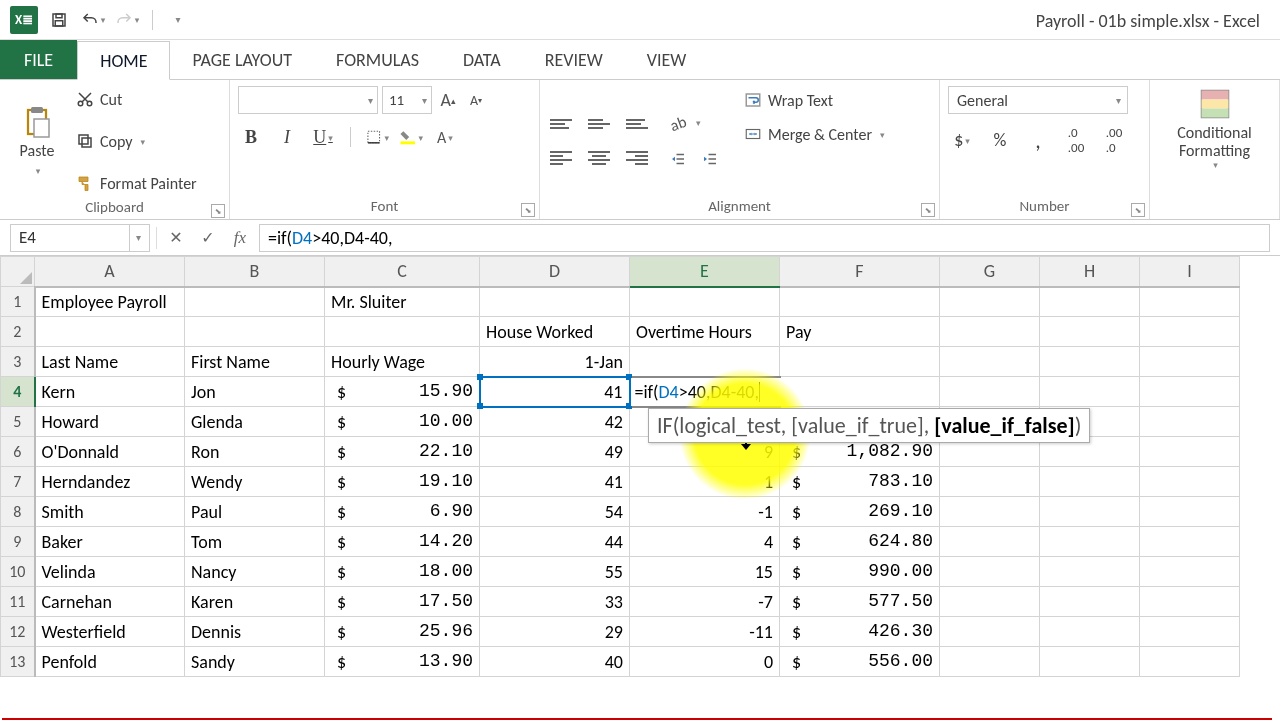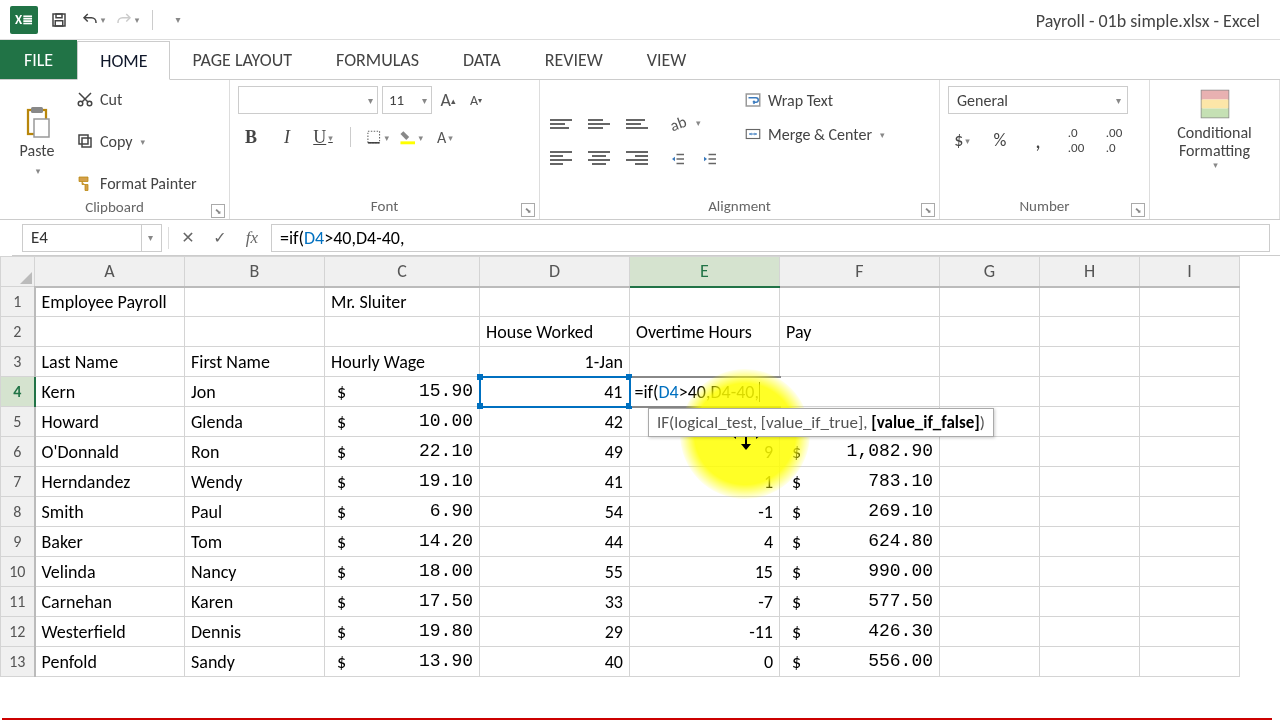--- a/index.html
+++ b/index.html
@@ -53,21 +53,21 @@
 .wrap-merge { display: flex; flex-direction: column; gap: 6px; padding-left: 8px; }
 .wrap-btn { display: flex; align-items: center; gap: 6px; font-size: 16px; color: #444; cursor: pointer; height: 28px; padding: 0 8px;}
 .wrap-btn svg { width: 18px; height: 18px; }
 
 .num-sel { width: 180px; height: 28px; border: 1px solid #ccc; display: flex; align-items: center; padding: 0 8px; font-size: 16px; color: #444; position: relative; cursor: pointer;}
 .num-sel::after { content: "▾"; position: absolute; right: 6px; color: #888; font-size: 10px;}
 .num-row { display: flex; gap: 10px; margin-top: 8px;}
 .num-btn { width: 28px; height: 24px; display: flex; align-items: center; justify-content: center; font-size: 18px; color: #444; cursor: pointer; }
 
 
-.formula-bar { height: 36px; display: flex; align-items: center; border-bottom: 1px solid #ccc; padding: 4px 10px; gap: 6px; margin-left: 12px; }
+.formula-bar { height: 36px; display: flex; align-items: center; border-bottom: 1px solid #ccc; padding: 4px 10px; gap: 6px; }
 .name-box { width: 140px; height: 28px; border: 1px solid #ccc; display: flex; align-items: center; padding: 0 8px; font-size: 17px; color: #333; position: relative; cursor: text;}
 .name-box-arrow { position: absolute; right: 2px; top: 0; bottom: 0; width: 18px; border-left: 1px solid #ccc; display: flex; align-items: center; justify-content: center; color: #888; font-size: 10px; cursor: pointer;}
 .fb-btn { width: 26px; height: 26px; display: flex; align-items: center; justify-content: center; color: #666; cursor: pointer; }
 .fb-sep { width: 1px; height: 22px; background: #ddd; }
 .fx { font-style: italic; font-family: serif; font-size: 17px; }
 .formula-input { flex: 1; height: 28px; border: 1px solid #ccc; padding: 0 8px; font-size: 18px; display: flex; align-items: center; cursor: text; }
 .formula-input .ref { color: #0070c0; }
 
 
 .grid-wrap { position: relative; }
@@ -93,21 +93,21 @@
 .edit-cell { border: 2px solid #888 !important; position: relative; overflow: visible !important; padding: 0 !important;}
 .edit-inner { position: absolute; left: 0; top: 0; right: -10px; height: 100%; display: flex; align-items: center; padding: 0 4px; background: #fff; font-size: 18px;}
 .edit-inner .ref { color: #0070c0; }
 .edit-inner .cursor { border-left: 1px solid #000; height: 20px; animation: blink 1s infinite;}
 @keyframes blink { 50% { opacity: 0; } }
 .ref-td { position: relative; }
 .ref-handles span { position: absolute; width: 6px; height: 6px; background: #0070c0; }
 .rh-tl{top:-3px;left:-3px;} .rh-tr{top:-3px;right:-3px;} .rh-bl{bottom:-3px;left:-3px;} .rh-br{bottom:-3px;right:-3px;}
 
 
-.fn-tooltip { position: absolute; background: #fff; border: 1px solid #aaa; padding: 3px 8px; font-size: 17px; color: #555; box-shadow: 1px 1px 3px rgba(0,0,0,0.2); z-index: 20; white-space: nowrap;}
+.fn-tooltip { position: absolute; background: #fff; border: 1px solid #aaa; padding: 3px 8px; font-size: 22px; color: #555; box-shadow: 1px 1px 3px rgba(0,0,0,0.2); z-index: 20; white-space: nowrap;}
 .fn-tooltip b { color: #000; font-weight: bold;}
 
 
 .highlight-ring { position: absolute; width: 130px; height: 130px; border-radius: 50%; background: radial-gradient(circle, rgba(255,255,0,0.85) 0%, rgba(255,255,0,0.85) 55%, rgba(255,255,0,0) 72%); z-index: 15; pointer-events: none;}
 .cursor-move { position: absolute; z-index: 16; width: 24px; height: 24px;}
 .cursor-move::before, .cursor-move::after { content:""; position:absolute; background:#000;}
 .cursor-move::before { left:11px; top:0; width:2px; height:24px;}
 .cursor-move::after { top:11px; left:0; height:2px; width:24px;}
 .cursor-move .arr { position:absolute; width:0;height:0;}
 .cursor-move .au{top:-4px;left:7px;border-left:5px solid transparent;border-right:5px solid transparent;border-bottom:6px solid #000;}
@@ -578,21 +578,21 @@
     <td></td>
     <td></td>
     <td></td>
         </tr>
         <tr>
     <th class="row-h">12</th>
     <td>Westerfield</td>
     <td>Dennis</td>
     <td>
             <span class="curr-sym">$</span>
-            <span class="curr-val">19.80</span>
+            <span class="curr-val">25.96</span>
           </td>
     <td class="num" style="">29</td>
     <td class="num">-11</td>
     <td>
             <span class="curr-sym">$</span>
             <span class="curr-val">426.30</span>
           </td>
     <td></td>
     <td></td>
     <td></td>

